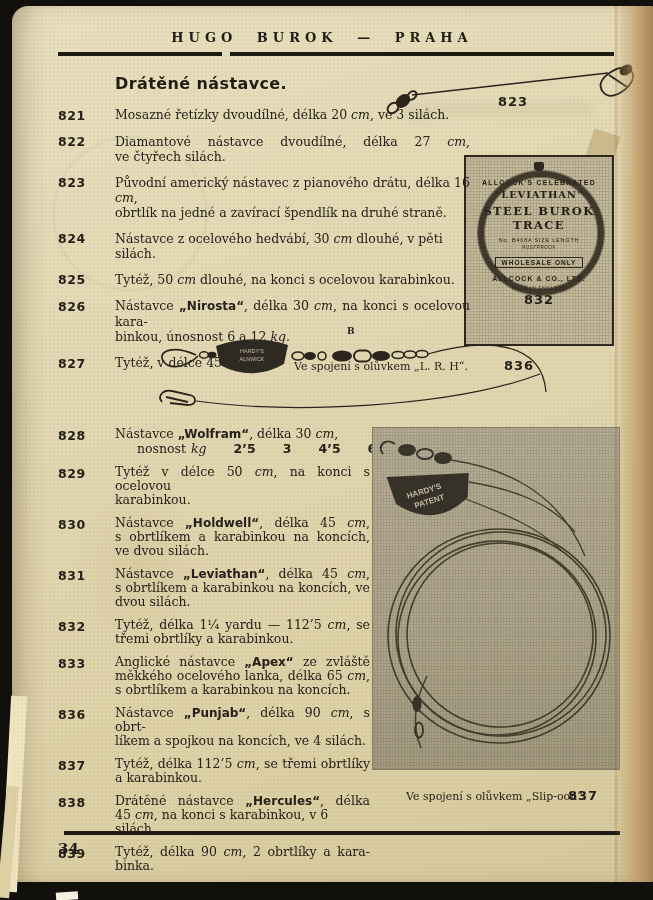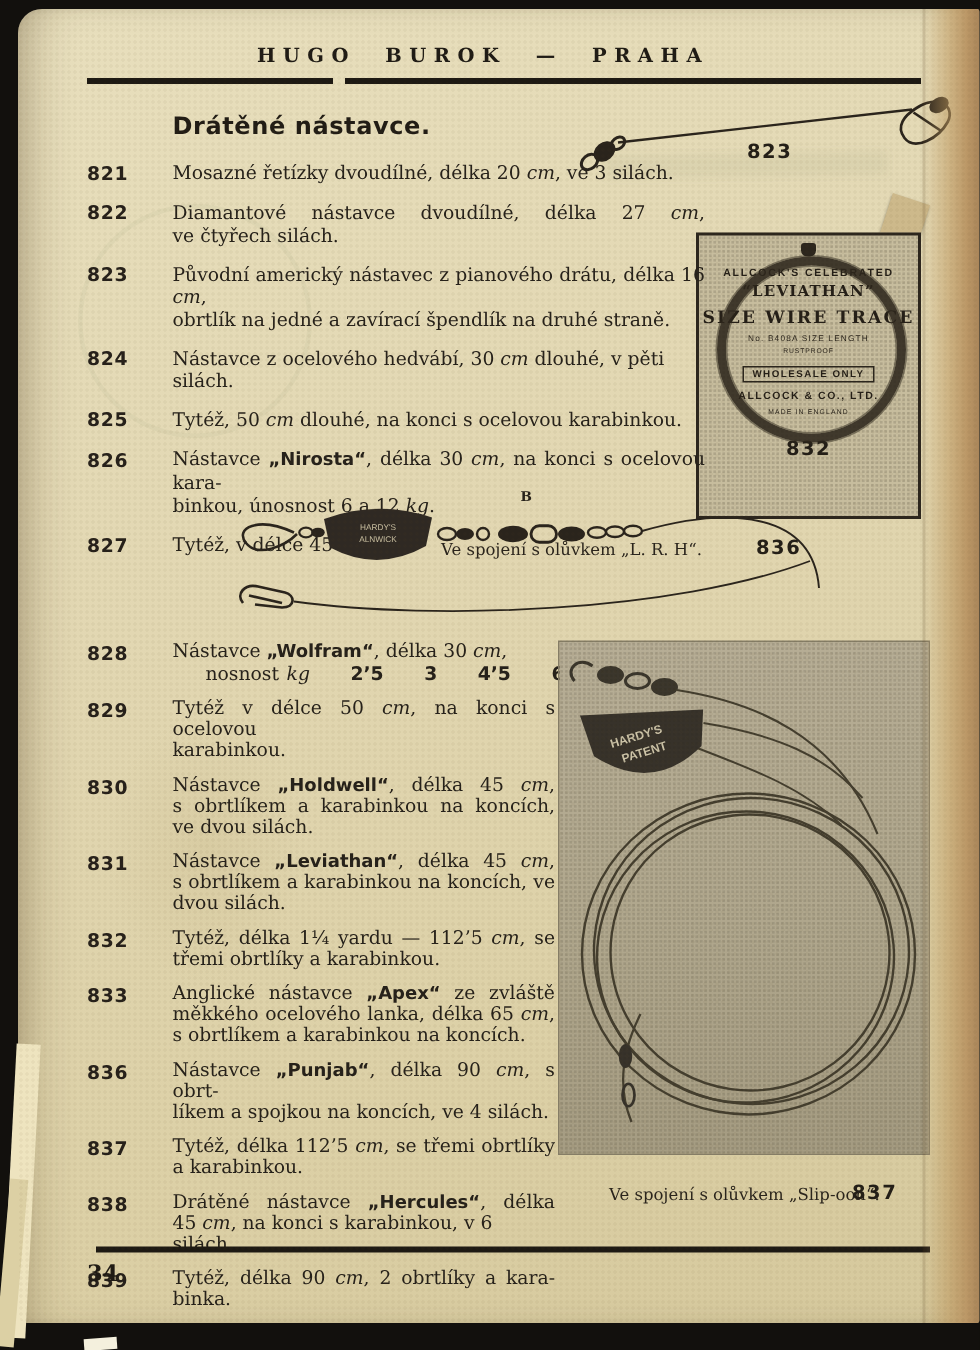--- a/index.html
+++ b/index.html
@@ -133,21 +133,21 @@
         <ellipse cx="246" cy="12" rx="6" ry="4" transform="rotate(-30 246 12)" fill="#2a241c"></ellipse>
       </g>
     </svg>
     <div id="fig823-num" class="fig-number">823</div>
 
     <div id="fig832-fold"></div>
     <div id="fig832">
       <div id="lbl-stag"></div>
       <div id="lbl-l1" class="lbl">ALLCOCK'S CELEBRATED</div>
       <div id="lbl-l2" class="lbl">“LEVIATHAN”</div>
-      <div id="lbl-l3" class="lbl">SIZE WIRE TRACE</div>
+      <div id="lbl-l3" class="lbl">STEEL BUROK TRACE</div>
       <div id="lbl-l4" class="lbl">No. B408A   SIZE   LENGTH</div>
       <div id="lbl-l4b" class="lbl">RUSTPROOF</div>
       <div style="text-align:center;"><span id="lbl-l5" class="lbl">WHOLESALE ONLY</span></div>
       <div id="lbl-l6" class="lbl">ALLCOCK &amp; CO., LTD.</div>
       <div id="lbl-l7" class="lbl">MADE IN ENGLAND</div>
       <div id="lbl-ring"></div>
     </div>
     <div id="fig832-num" class="fig-number">832</div>
 
     <div id="items-a" class="item-list">

